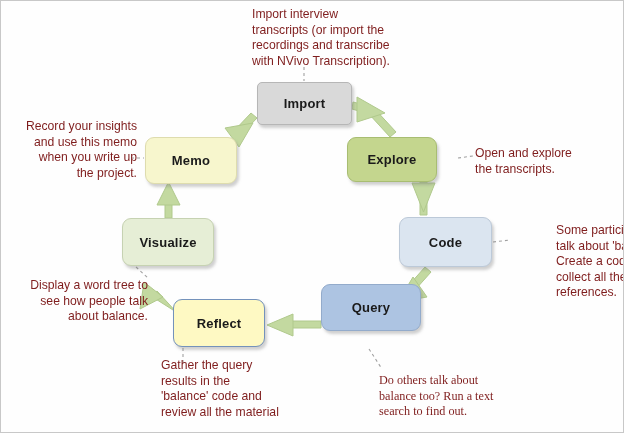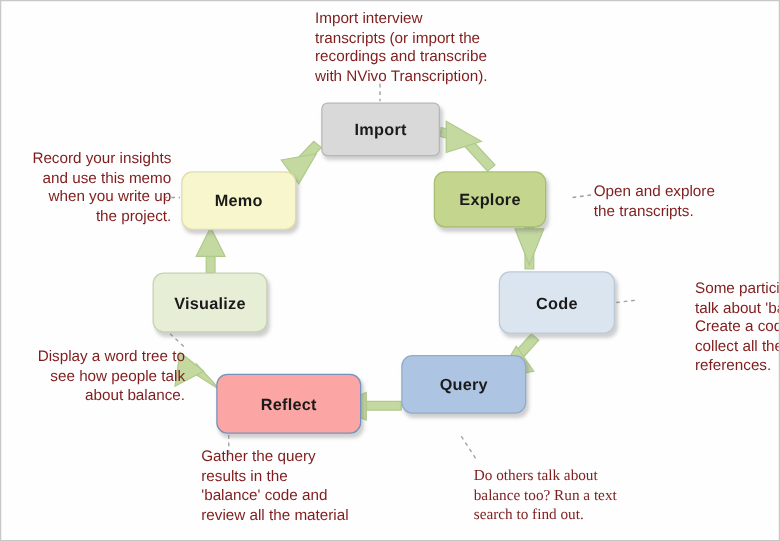--- a/index.html
+++ b/index.html
@@ -59,22 +59,22 @@
     border-radius: 9px;
     border-color: #bcc9d8;
   }
   .node-query {
     left: 320px; top: 283px; width: 100px; height: 47px;
     background: #adc4e2;
     border-radius: 9px;
     border-color: #93abcb;
   }
   .node-reflect {
-    left: 172px; top: 298px; width: 116px; height: 48px;
-    background: #fca5a5;
+    left: 172px; top: 298px; width: 92px; height: 48px;
+    background: #fef9c3;
     border-radius: 9px;
     border-color: #7492bb;
   }
   .node-visualize {
     left: 121px; top: 217px; width: 92px; height: 48px;
     background: #e6eed6;
     border-radius: 9px;
     border-color: #c6d2b2;
   }
   .node-memo {

